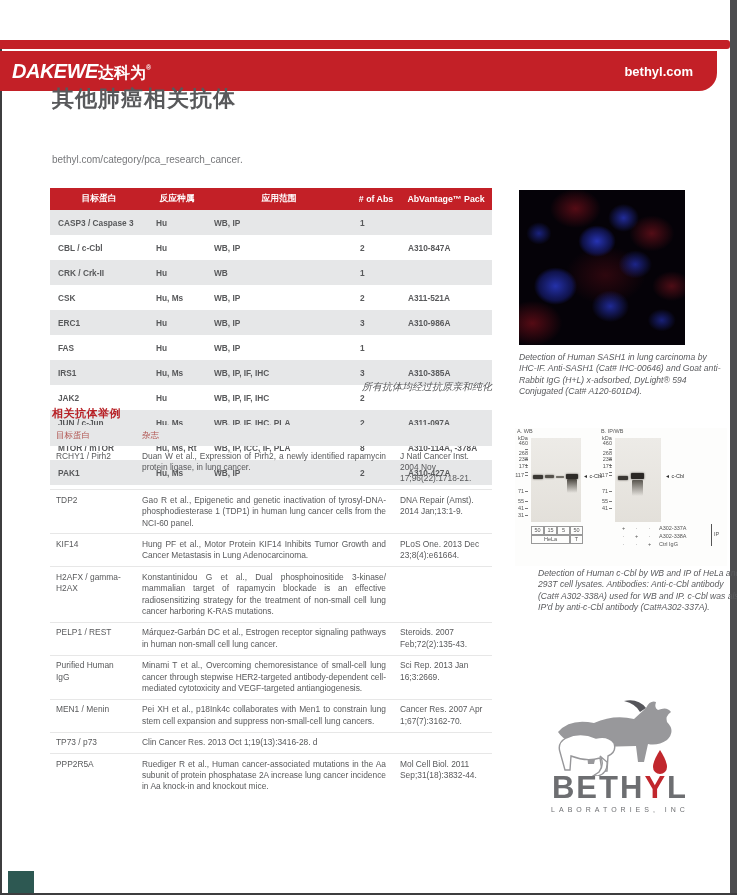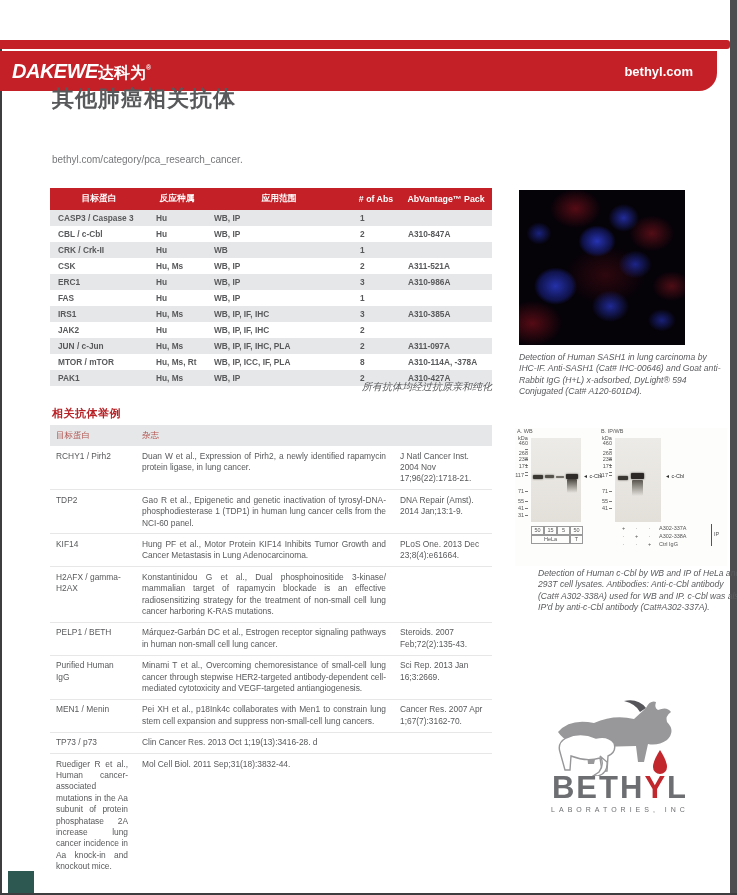--- a/index.html
+++ b/index.html
@@ -23,21 +23,21 @@
   .site{position:absolute;right:24px;top:13px;color:#fff;font-weight:700;font-size:13px;}
 
   .doc-title{position:absolute;left:52px;top:84px;font-size:22px;font-weight:700;color:var(--ink);letter-spacing:1px;}
   .intro{position:absolute;left:52px;top:137px;font-size:11.5px;font-weight:700;color:#b72025;}
   .intro-link{position:absolute;left:52px;top:154px;font-size:10px;color:#76777a;}
 
   
   .t1{position:absolute;left:50px;top:188px;width:442px;}
   .t1-head{display:grid;grid-template-columns:98px 58px 146px 48px 1fr;height:22px;background:var(--red);
            color:#fff;font-size:8.8px;font-weight:700;align-items:center;text-align:center;}
-  .t1-row{display:grid;grid-template-columns:98px 58px 146px 48px 1fr;height:16px;align-items:center;
+  .t1-row{display:grid;grid-template-columns:98px 58px 146px 48px 1fr;height:25px;align-items:center;
           font-size:8.3px;font-weight:700;color:var(--ink);}
   .t1-row:nth-child(odd){background:var(--rowgray);}
   .t1-row .c{padding-left:8px;white-space:nowrap;overflow:hidden;}
   .t1-note{position:absolute;left:50px;top:380px;width:442px;text-align:right;font-style:italic;font-size:10px;color:var(--ink);}
 
   
   .refs-heading{position:absolute;left:52px;top:406px;font-size:11px;font-weight:700;color:#b72025;letter-spacing:0.5px;}
   .refs{position:absolute;left:50px;top:425px;width:442px;font-size:8.4px;color:var(--ink);}
   .refs-head{display:grid;grid-template-columns:86px 258px 1fr;background:var(--rowgray);color:#b0524e;
              padding:5px 0 4px;font-size:8.5px;}
@@ -223,39 +223,40 @@
     <div class="ref-row">
         <div class="t">KIF14</div>
         <div class="ti">Hung PF et al., Motor Protein KIF14 Inhibits Tumor Growth and Cancer Metastasis in Lung Adenocarcinoma.</div>
         <div class="j">PLoS One. 2013 Dec 23;8(4):e61664.</div>
       </div>
     <div class="ref-row">
         <div class="t">H2AFX / gamma-H2AX</div>
         <div class="ti">Konstantinidou G et al., Dual phosphoinositide 3-kinase/ mammalian target of rapamycin blockade is an effective radiosensitizing strategy for the treatment of non-small cell lung cancer harboring K-RAS mutations.</div>
       </div>
     <div class="ref-row">
-        <div class="t">PELP1 / BETH</div>
+        <div class="t">PELP1 / REST</div>
         <div class="ti">Márquez-Garbán DC et al., Estrogen receptor signaling pathways in human non-small cell lung cancer.</div>
         <div class="j">Steroids. 2007 Feb;72(2):135-43.</div>
       </div>
     <div class="ref-row">
         <div class="t">Purified Human IgG</div>
         <div class="ti">Minami T et al., Overcoming chemoresistance of small-cell lung cancer through stepwise HER2-targeted antibody-dependent cell-mediated cytotoxicity and VEGF-targeted antiangiogenesis.</div>
         <div class="j">Sci Rep. 2013 Jan 16;3:2669.</div>
       </div>
     <div class="ref-row">
         <div class="t">MEN1 / Menin</div>
         <div class="ti">Pei XH et al., p18Ink4c collaborates with Men1 to constrain lung stem cell expansion and suppress non-small-cell lung cancers.</div>
         <div class="j">Cancer Res. 2007 Apr 1;67(7):3162-70.</div>
       </div>
     <div class="ref-row">
         <div class="t">TP73 / p73</div>
         <div class="j">Clin Cancer Res. 2013 Oct 1;19(13):3416-28. d</div>
       </div>
     <div class="ref-row">
+        <div class="t">PPP2R5A</div>
         <div class="ti">Ruediger R et al., Human cancer-associated mutations in the Aa subunit of protein phosphatase 2A increase lung cancer incidence in Aa knock-in and knockout mice.</div>
         <div class="j">Mol Cell Biol. 2011 Sep;31(18):3832-44.</div>
       </div>
   </div>
 
   <div class="ihc"></div>
   <div class="caption cap1">Detection of Human SASH1 in lung carcinoma by IHC-IF. Anti-SASH1 (Cat# IHC-00646) and Goat anti-Rabbit IgG (H+L) x-adsorbed, DyLight® 594 Conjugated (Cat# A120-601D4).</div>
 
   <div class="wb">
 

